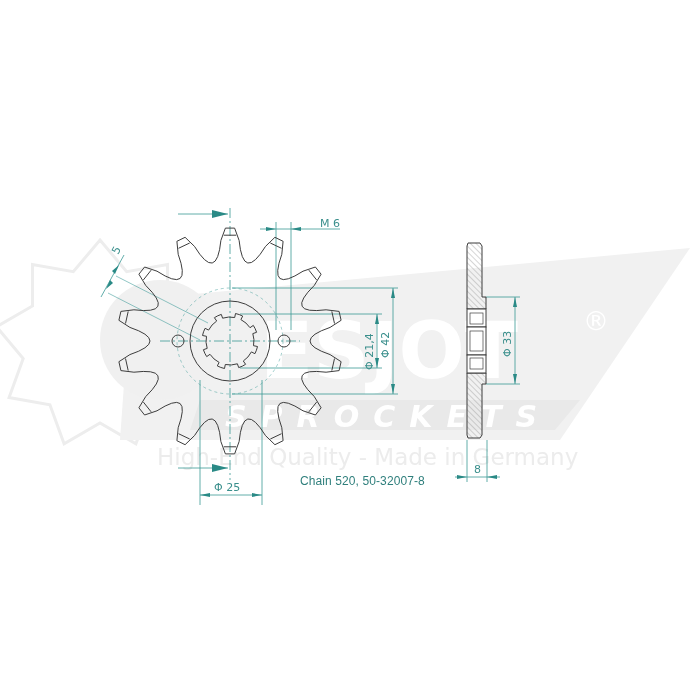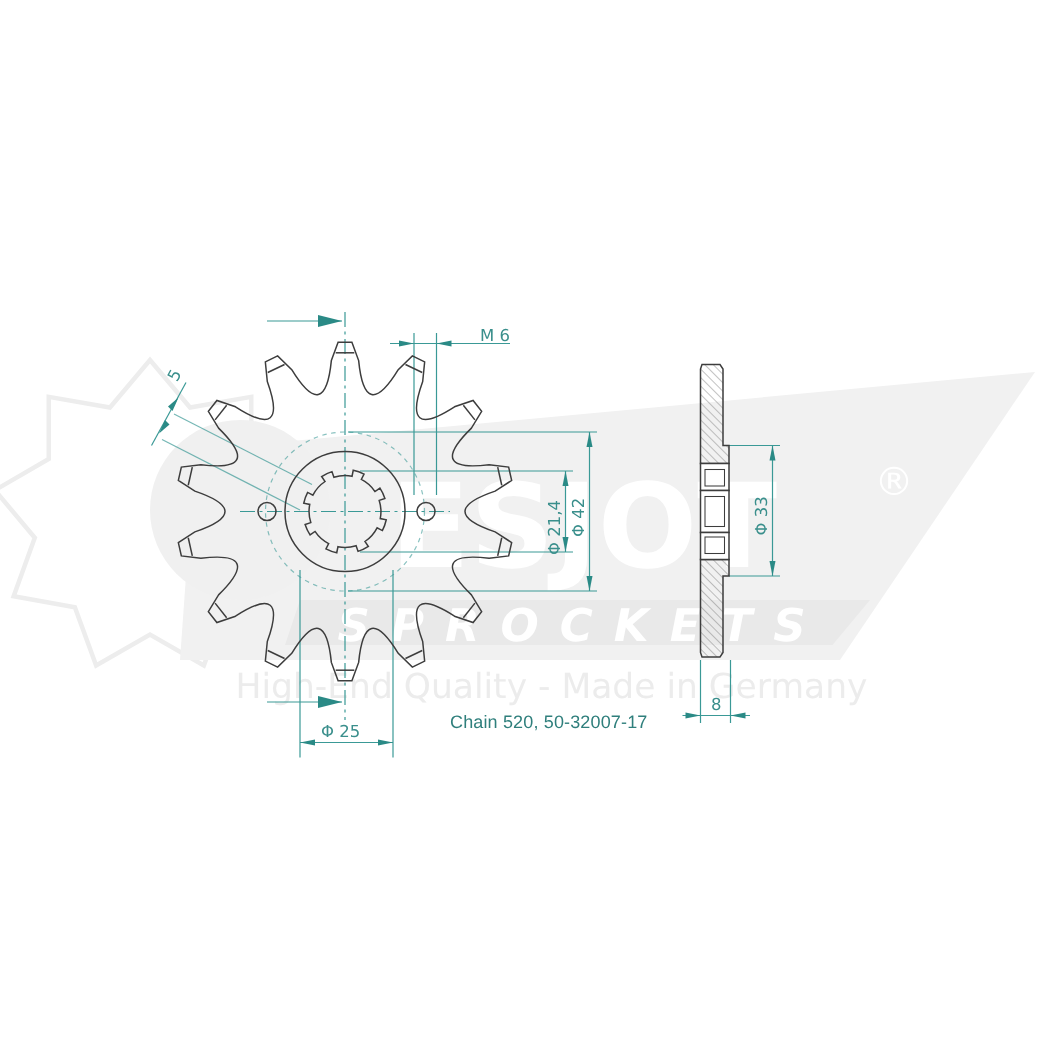--- a/index.html
+++ b/index.html
@@ -129,13 +129,13 @@
     <path fill="url(#hatch)" d="M467,373 L486,373 L486,384 L482,384 L482,435 L480,438 L468,438 L467,435 Z"></path>
     <rect x="467" y="309" width="19" height="18" fill="#ffffff"></rect>
     <rect x="470" y="313" width="13" height="11" fill="#ffffff" stroke-width="0.7"></rect>
     <rect x="467" y="327" width="19" height="28" fill="#ffffff"></rect>
     <rect x="470" y="331" width="13" height="20" fill="#ffffff" stroke-width="0.7"></rect>
     <rect x="467" y="355" width="19" height="18" fill="#ffffff"></rect>
     <rect x="470" y="358" width="13" height="11" fill="#ffffff" stroke-width="0.7"></rect>
   </g>
 </svg>
 
-<div class="caption">Chain 520, 50-32007-17</div>
+<div class="caption">Chain 520, 50-32007-8</div>
 
 </body></html>

